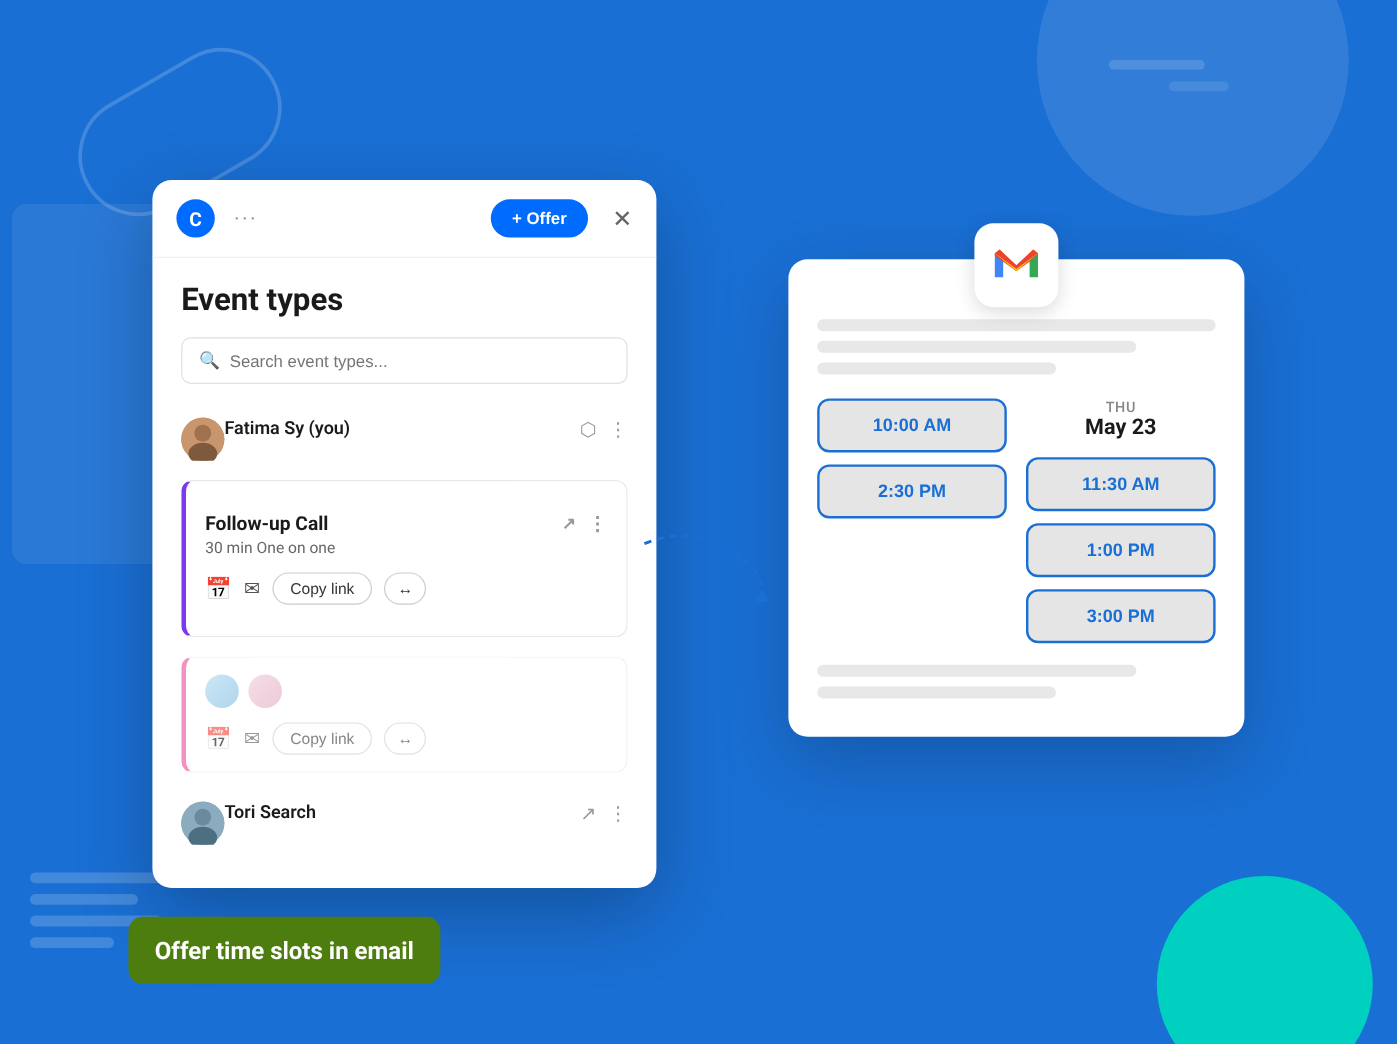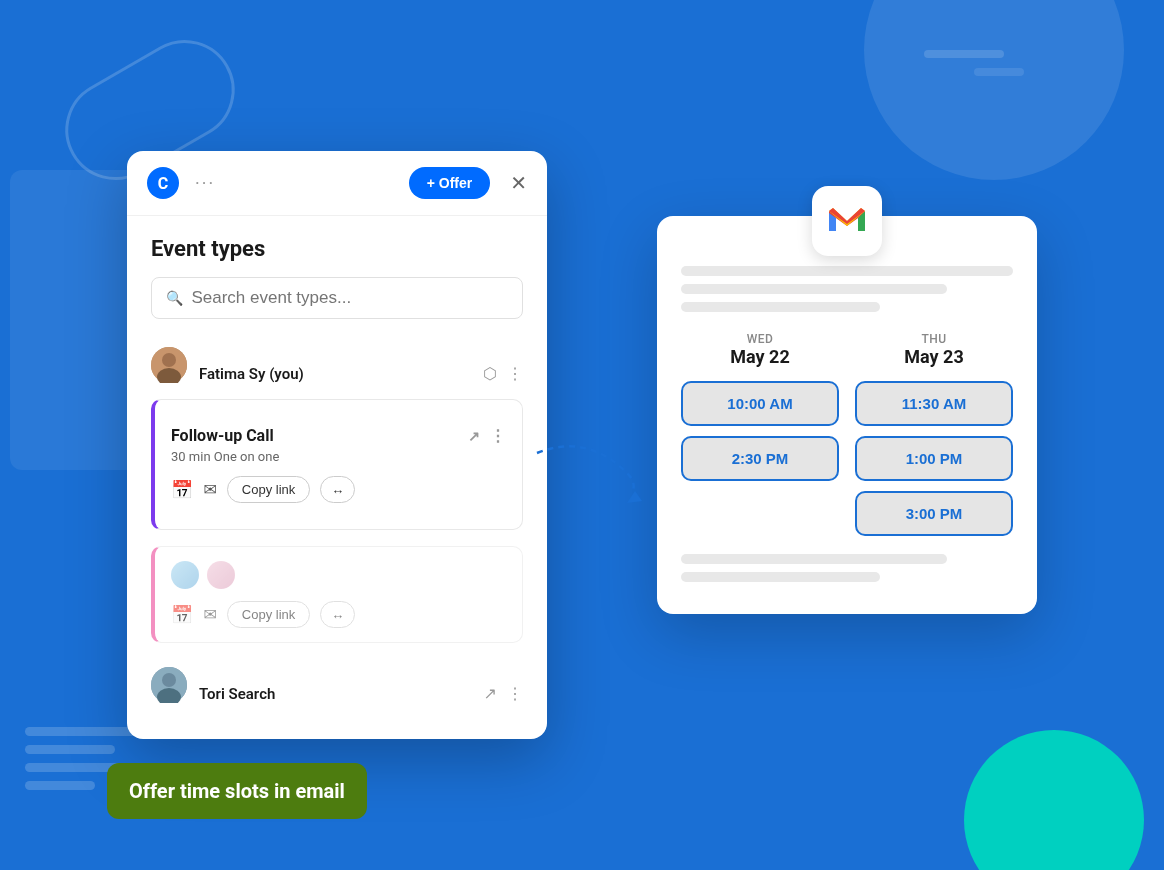--- a/index.html
+++ b/index.html
@@ -79,52 +79,52 @@
       font-size: 20px;
       color: #666;
       cursor: pointer;
       margin-left: 8px;
     }
 
     .calendly-body {
       padding: 20px 24px;
     }
     .section-title {
-      font-size: 22px;
+      font-size: 26px;
       font-weight: 700;
       color: #1a1a1a;
       margin-bottom: 16px;
     }
     .search-box {
       display: flex;
       align-items: center;
       border: 1.5px solid #e0e0e0;
       border-radius: 8px;
       padding: 10px 14px;
       margin-bottom: 20px;
       gap: 8px;
     }
     .search-icon-inner {
       color: #999;
       font-size: 14px;
     }
     .search-input {
       border: none;
       outline: none;
-      font-size: 17px;
+      font-size: 14px;
       color: #999;
       flex: 1;
       background: transparent;
     }
 
     .user-row {
       display: flex;
-      align-items: flex-end;
+      align-items: flex-start;
       padding: 8px 0;
-      gap: 12px;
+      gap: 0;
       margin-bottom: 8px;
     }
     .avatar-placeholder {
       width: 36px;
       height: 36px;
       border-radius: 50%;
       background: linear-gradient(135deg, #c8a882 0%, #a07850 100%);
       display: flex;
       align-items: center;
       justify-content: center;
@@ -489,24 +489,20 @@
 
       <div class="gmail-header-lines">
         <div class="gmail-line long"></div>
         <div class="gmail-line medium"></div>
         <div class="gmail-line short"></div>
       </div>
 
       <div class="calendar-grid">
 
         <div class="calendar-col">
-          <div class="col-header">
-            <div class="col-day">WED</div>
-            <div class="col-date">May 22</div>
-          </div>
           <button class="time-slot">10:00 AM</button>
           <button class="time-slot">2:30 PM</button>
         </div>
 
         <div class="calendar-col">
           <div class="col-header">
             <div class="col-day">THU</div>
             <div class="col-date">May 23</div>
           </div>
           <button class="time-slot">11:30 AM</button>

